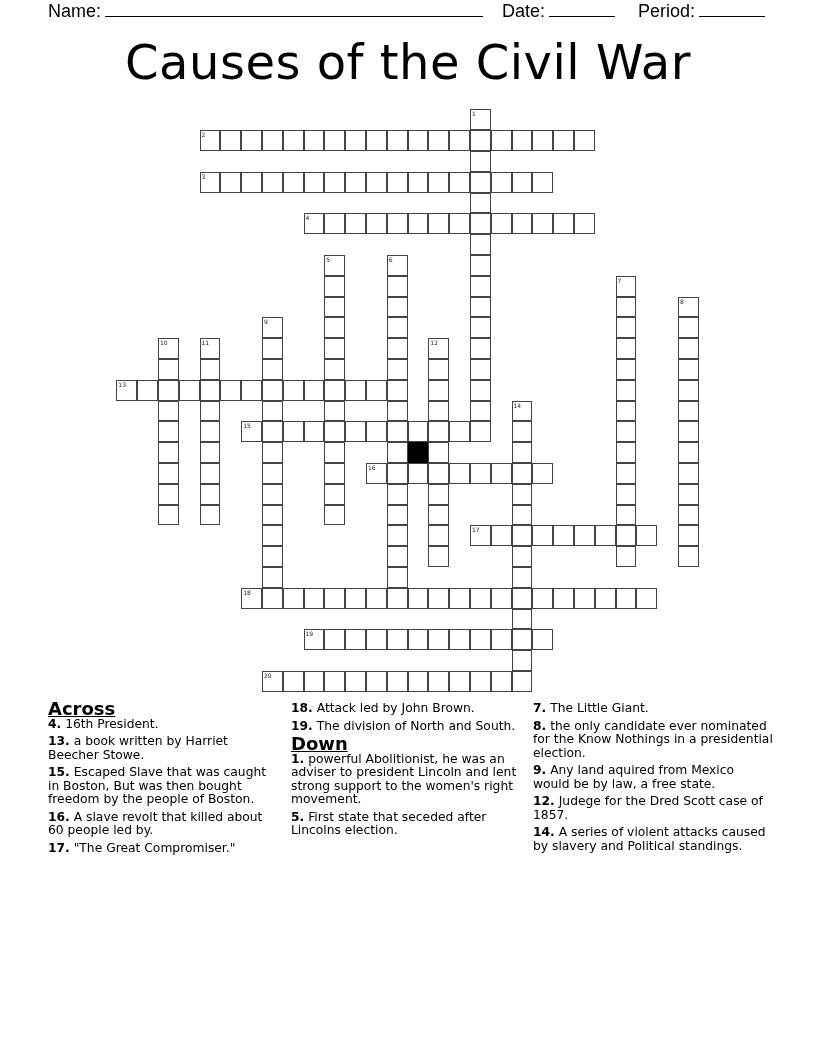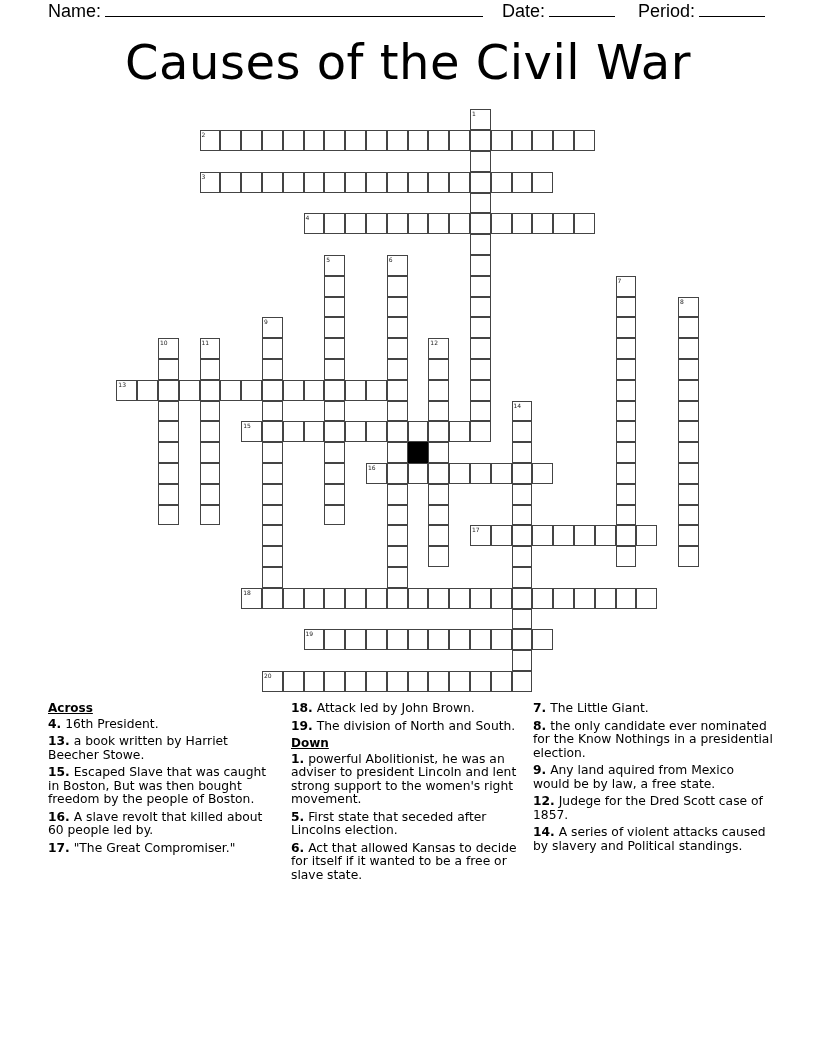--- a/index.html
+++ b/index.html
@@ -6,21 +6,21 @@
   body { width:816px; height:1056px; position:relative; overflow:hidden; font-family:"DejaVu Sans", sans-serif; color:#000; }
   .hdr { position:absolute; top:0; left:48px; font-family:"Liberation Sans", sans-serif; font-size:18px; white-space:nowrap; }
   .hdr span { display:inline-block; }
   .line { display:inline-block; border-bottom:1px solid #000; height:16px; vertical-align:baseline; margin-left:4px; }
   .title { position:absolute; top:34px; left:0; width:816px; text-align:center; font-family:"DejaVu Sans", sans-serif; font-size:48px; letter-spacing:0.5px; }
   #grid { position:absolute; left:117px; top:110px; }
   .cell { position:absolute; width:20.8px; height:20.8px; box-sizing:border-box; border:1.3px solid #444; background:#fff; margin-left:-0.65px; margin-top:-0.65px; }
   .cell.black { background:#000; border-color:#000; }
   .num { position:absolute; top:0; left:1px; font-size:6px; line-height:7px; color:#222; font-family:"DejaVu Sans", sans-serif; }
   .col { position:absolute; font-family:"DejaVu Sans", sans-serif; font-size:12.3px; line-height:13.5px; }
-  .col h4 { margin:0 0 2px 0; font-size:12px; text-decoration:underline; font-weight:bold; }
+  .col h4 { margin:0 0 2px 0; font-size:18px; text-decoration:underline; font-weight:bold; }
   .clue { margin-bottom:4px; }
   .clue b { font-weight:bold; }
 </style>
 </head>
 <body>
 
 <div class="hdr">
   <span>Name:</span><span class="line" style="width:378px"></span>
   <span style="margin-left:14px">Date:</span><span class="line" style="width:66px"></span>
   <span style="margin-left:18px">Period:</span><span class="line" style="width:66px"></span>
@@ -330,21 +330,20 @@
 </div>
 <div class="col" id="col2" style="left:291px; top:702px; width:238px;">
   <div class="clist">
       <div class="clue"><b>18.</b><span> Attack led by John Brown.</span></div>
       <div class="clue"><b>19.</b><span> The division of North and South.</span></div>
     </div>
   <h4 style="margin-top:2px">Down</h4>
   <div class="clist">
       <div class="clue"><b>1.</b><span> powerful Abolitionist, he was an adviser to president Lincoln and lent strong support to the women's right movement.</span></div>
       <div class="clue"><b>5.</b><span> First state that seceded after Lincolns election.</span></div>
-      <div class="clue"><b>6.</b><span> Act that allowed Kansas to decide for itself if it wanted to be a free or slave state.</span></div>
     </div>
 </div>
 <div class="col" id="col3" style="left:533px; top:702px; width:240px;">
   <div class="clist">
       <div class="clue"><b>7.</b><span> The Little Giant.</span></div>
       <div class="clue"><b>8.</b><span> the only candidate ever nominated for the Know Nothings in a presidential election.</span></div>
       <div class="clue"><b>9.</b><span> Any land aquired from Mexico would be by law, a free state.</span></div>
       <div class="clue"><b>12.</b><span> Judege for the Dred Scott case of 1857.</span></div>
       <div class="clue"><b>14.</b><span> A series of violent attacks caused by slavery and Political standings.</span></div>
     </div>

